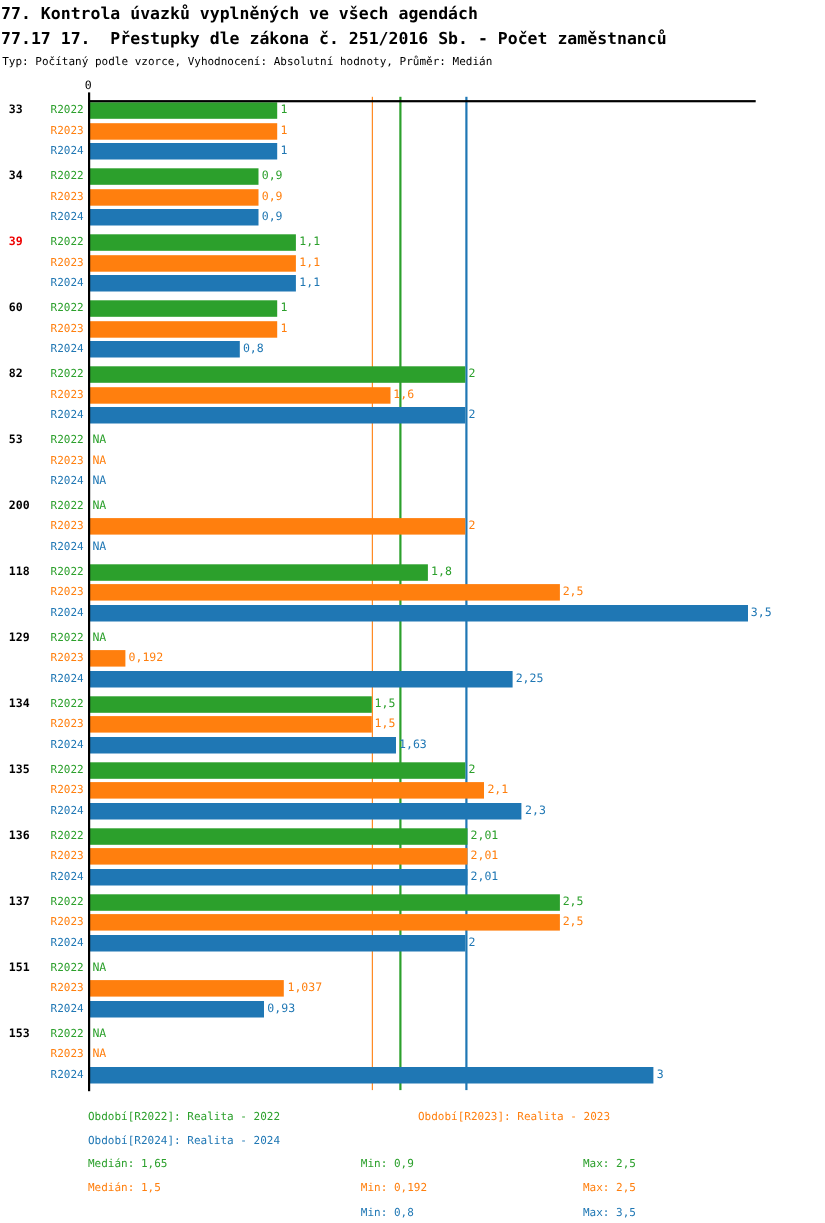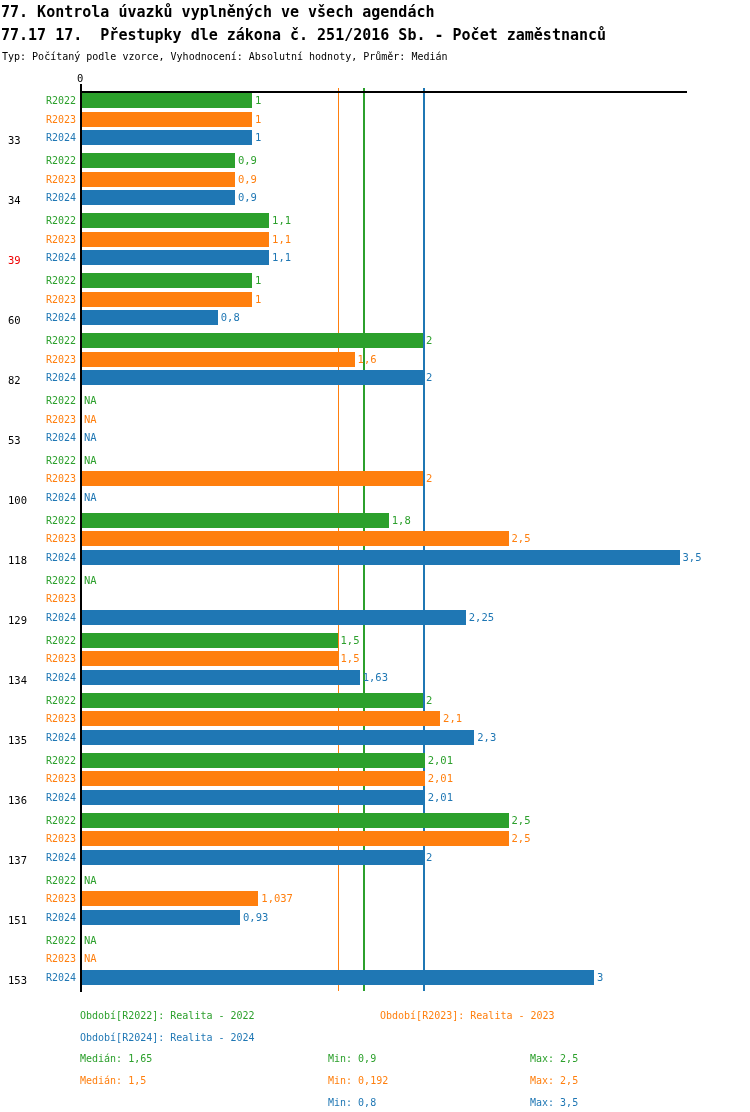--- a/index.html
+++ b/index.html
@@ -23,22 +23,22 @@
   }
   
   .axis-h { position:absolute; left:81px; top:91px; width:606px; height:2px; background:#000; z-index:3; }
   .axis-v { position:absolute; left:80px; top:84px; width:2px; height:908px; background:#000; z-index:3; }
   .vline  { position:absolute; top:88px; height:903px; width:1.5px; z-index:1; }
   
   #chart-groups { position:absolute; left:0; top:93px; width:750px; z-index:2; }
   .group { margin-bottom:4px; }
   .row { height:18.66px; display:flex; align-items:flex-start; }
   .gcol {
-    width:46px; padding-left:8px; font-weight:normal; font-size:10.5px;
-    line-height:15px; color:#000; flex:none;margin-top:40px;
+    width:46px; padding-left:8px; font-weight:bold; font-size:10.5px;
+    line-height:15px; color:#000; flex:none;
   }
   .scol { width:35px; font-size:10px; line-height:15px; flex:none; }
   .track { flex:1; display:flex; align-items:flex-start; }
   .bar { height:15px; flex:none; }
   .val { font-size:10.5px; line-height:15px; margin-left:3px; white-space:pre; }
   
   .leg { position:absolute; font-size:10px; line-height:14px; white-space:pre; z-index:2; }
 </style>
 </head>
 <body>
@@ -206,21 +206,21 @@
         <div class="row">
           <div class="gcol"></div>
           <div class="scol" style="color: rgb(31, 119, 180);">R2024</div>
           <div class="track">
             <span class="val" style="color: rgb(31, 119, 180);">NA</span>
           </div>
         </div>
       </div>
       <div class="group">
         <div class="row">
-          <div class="gcol">100</div>
+          <div class="gcol">200</div>
           <div class="scol" style="color: rgb(44, 160, 44);">R2022</div>
           <div class="track">
             <span class="val" style="color: rgb(44, 160, 44);">NA</span>
           </div>
         </div>
         <div class="row">
           <div class="gcol"></div>
           <div class="scol" style="color: rgb(255, 127, 14);">R2023</div>
           <div class="track">
             <div class="bar" style="width: 342px; background: rgb(255, 127, 14);"></div>
@@ -265,20 +265,24 @@
         <div class="row">
           <div class="gcol">129</div>
           <div class="scol" style="color: rgb(44, 160, 44);">R2022</div>
           <div class="track">
             <span class="val" style="color: rgb(44, 160, 44);">NA</span>
           </div>
         </div>
         <div class="row">
           <div class="gcol"></div>
           <div class="scol" style="color: rgb(255, 127, 14);">R2023</div>
+          <div class="track">
+            <div class="bar" style="width: 32.832px; background: rgb(255, 127, 14);"></div>
+            <span class="val" style="color: rgb(255, 127, 14);">0,192</span>
+          </div>
         </div>
         <div class="row">
           <div class="gcol"></div>
           <div class="scol" style="color: rgb(31, 119, 180);">R2024</div>
           <div class="track">
             <div class="bar" style="width: 384.75px; background: rgb(31, 119, 180);"></div>
             <span class="val" style="color: rgb(31, 119, 180);">2,25</span>
           </div>
         </div>
       </div>

